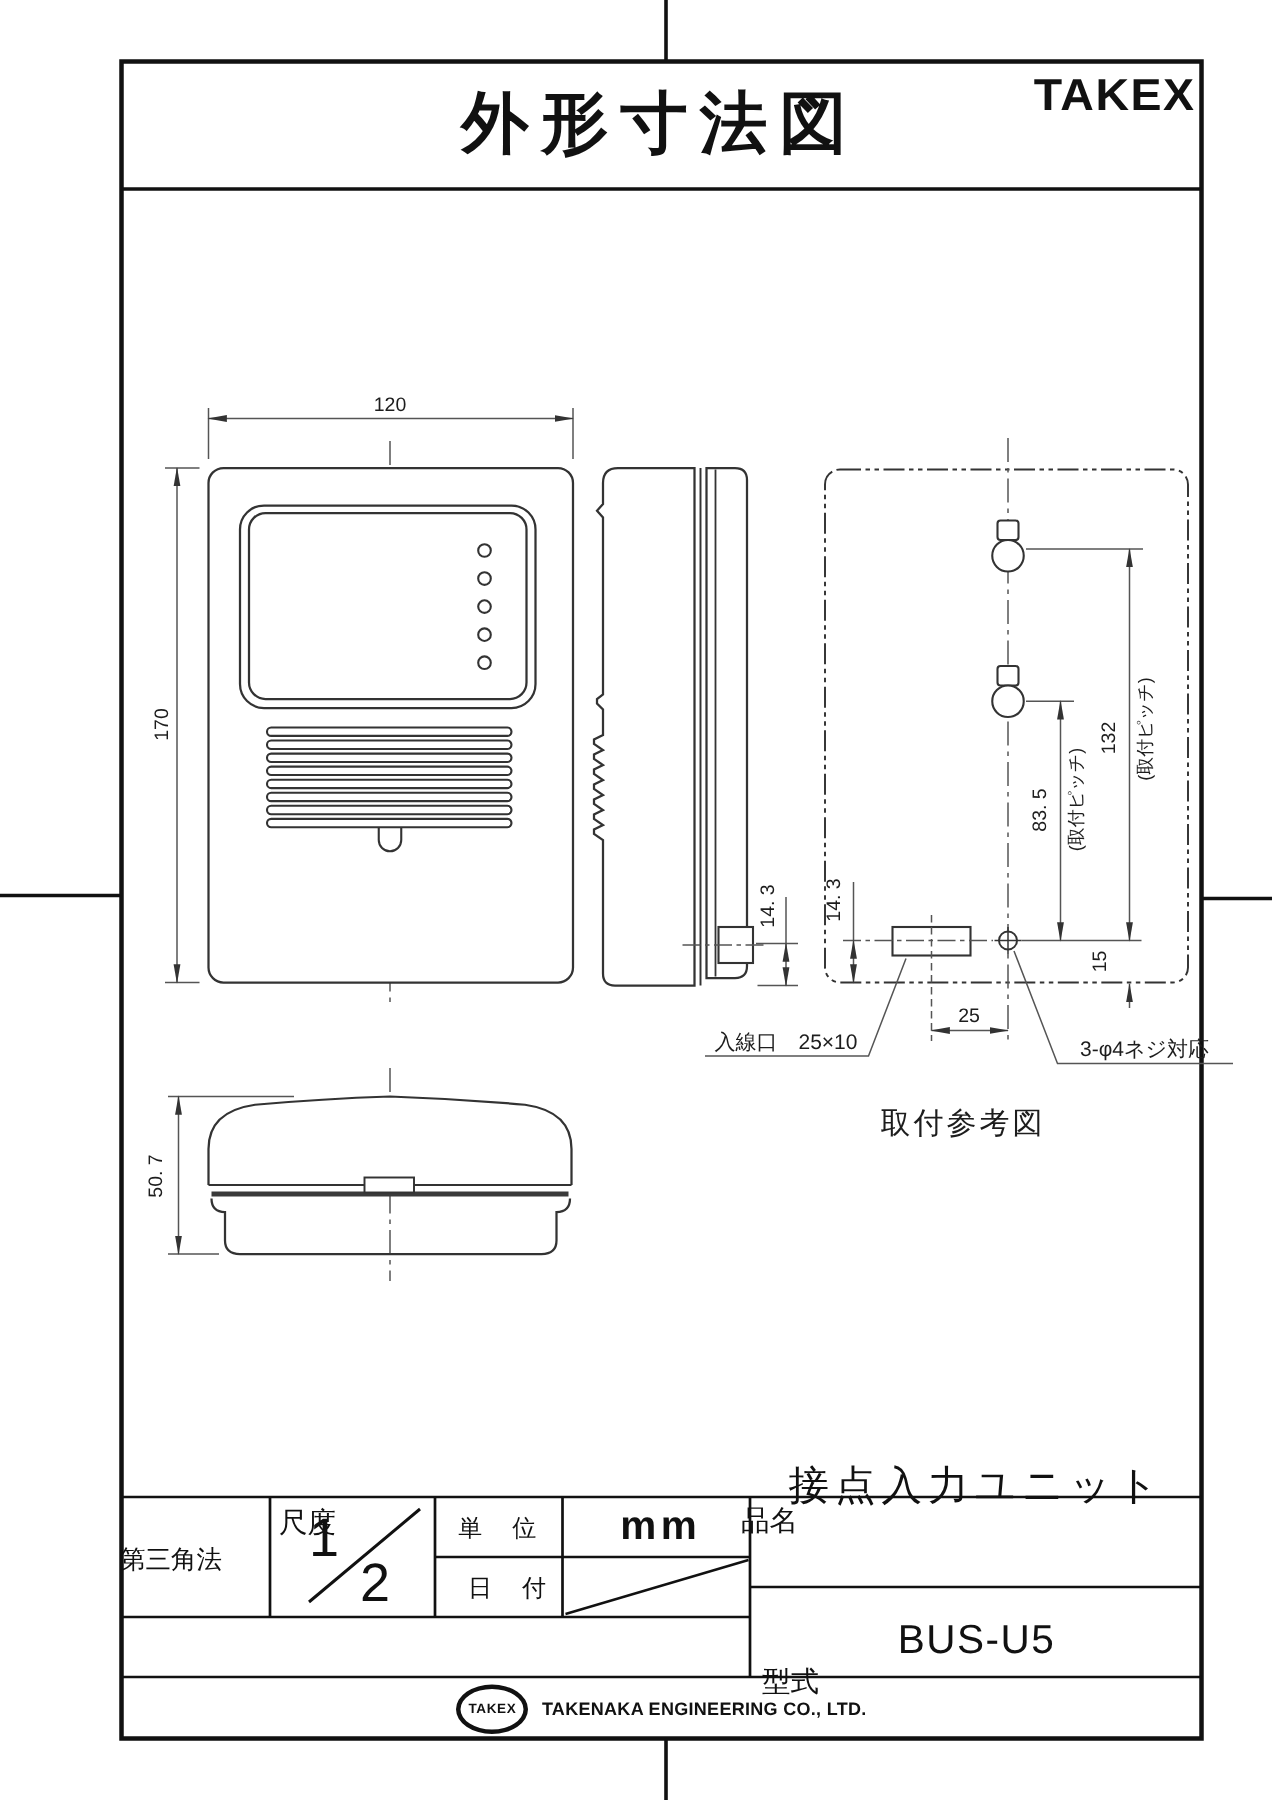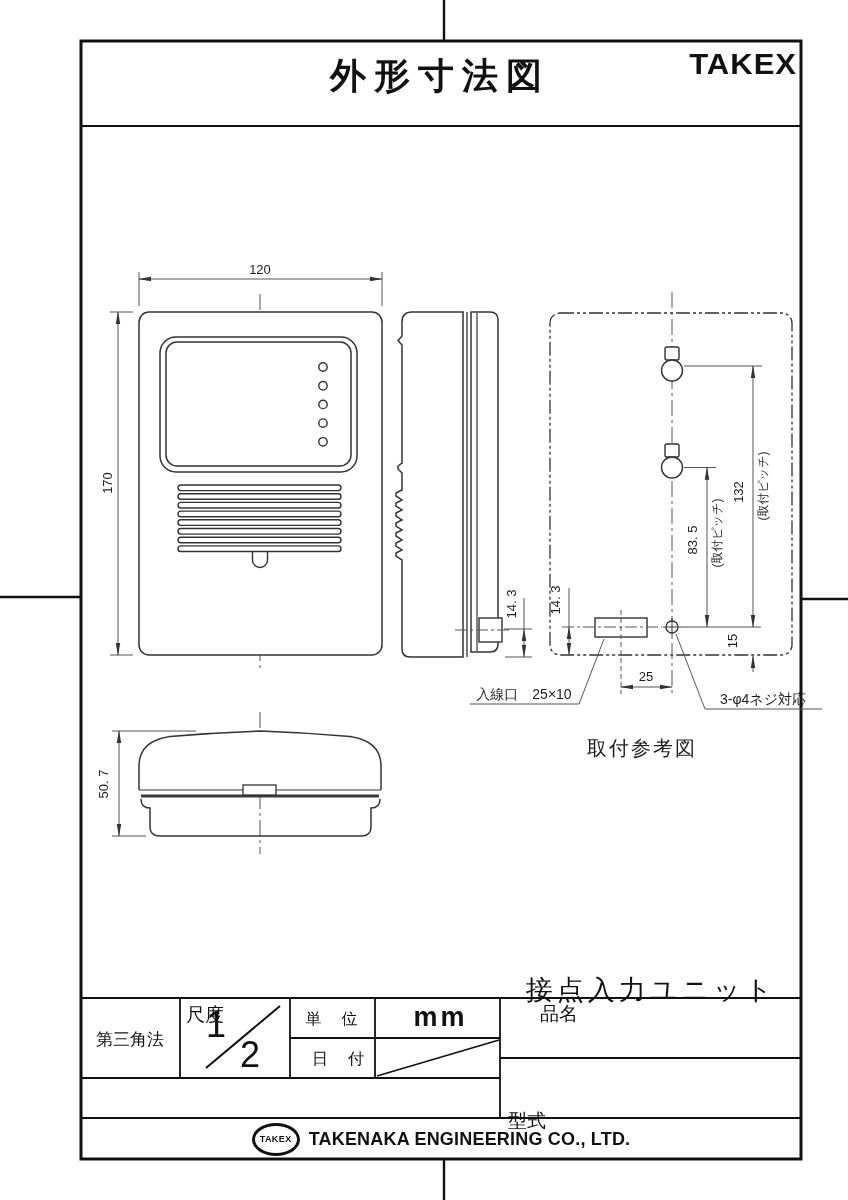--- a/index.html
+++ b/index.html
@@ -1,37 +1,37 @@
 <!DOCTYPE html>
 <html><head>
 <meta charset="utf-8">
 <style>
   html,body{margin:0;padding:0;background:#fff;}
   body{font-family:"Liberation Sans",sans-serif;color:#111;}
   #sheet{position:relative;width:848px;height:1200px;background:#fff;overflow:hidden;}
   #drawing{position:absolute;left:0;top:0;}
   .abs{position:absolute;}
-  #doc-title{left:200px;top:52px;width:480px;font-size:36px;font-weight:600;letter-spacing:8px;text-align:center;white-space:nowrap;}
+  #doc-title{left:200px;top:52px;width:480px;font-size:45px;font-weight:600;letter-spacing:8px;text-align:center;white-space:nowrap;}
   #brand{left:640px;top:46px;width:157px;font-size:31px;font-weight:800;letter-spacing:1px;text-align:right;transform:scaleY(.96);}
   .tb-small{font-size:19px;}
   .tb-label{font-size:16px;letter-spacing:2px;}
-  #projection{left:80px;top:1028px;width:100px;font-size:17px;text-align:center;}
+  #projection{left:80px;top:1028px;width:100px;font-size:17px;}
   #scale-label{left:186px;top:1002px;}
   #scale-num{left:206px;top:1004px;font-size:36px;font-weight:500;}
   #scale-den{left:240px;top:1034px;font-size:36px;font-weight:500;}
   #unit-label{left:290px;top:1009px;width:85px;text-align:center;}
   #unit-value{left:375px;top:1002px;width:131px;text-align:center;font-size:27px;font-weight:700;letter-spacing:3px;}
   #date-label{left:290px;top:1049px;width:98px;text-align:center;}
-  #name-label{left:540px;top:1001px;}
+  #name-label{left:494px;top:1001px;}
   #name-value{left:500px;top:972px;width:302px;text-align:center;font-size:27px;font-weight:500;letter-spacing:4px;white-space:nowrap;}
   #model-label{left:508px;top:1061px;margin-top:47px;}
   #model-value{left:500px;top:1078px;width:302px;text-align:center;font-size:27px;letter-spacing:1px;}
   #footer-row{left:80px;top:1118px;width:722px;height:42px;display:flex;align-items:center;justify-content:center;gap:9px;}
   #footer-logo{width:42px;height:27px;border:3px solid #111;border-radius:50%;display:flex;align-items:center;justify-content:center;font-size:9px;font-weight:700;letter-spacing:.4px;flex:0 0 auto;}
-  #footer-company{font-size:18px;font-weight:700;letter-spacing:.2px;white-space:nowrap;}
+  #footer-company{font-size:12px;font-weight:700;letter-spacing:.2px;white-space:nowrap;}
   svg text{font-family:"Liberation Sans",sans-serif;fill:#1d1d1d;}
   .dimtxt{font-size:13px;}
   .notetxt{font-size:14px;}
 </style>
 </head>
 <body>
 
 <div id="sheet">
 
   <svg id="drawing" width="848" height="1200" viewBox="0 0 848 1200">
@@ -211,19 +211,20 @@
   <div class="abs" id="projection">第三角法</div>
   <div class="abs tb-small" id="scale-label">尺度</div>
   <div class="abs" id="scale-num">1</div>
   <div class="abs" id="scale-den">2</div>
   <div class="abs tb-label" id="unit-label">単　位</div>
   <div class="abs" id="unit-value">mm</div>
   <div class="abs tb-label" id="date-label">日　付</div>
   <div class="abs tb-small" id="name-label">品名</div>
   <div class="abs" id="name-value">接点入力ユニット</div>
   <div class="abs tb-small" id="model-label">型式</div>
+  <div class="abs" id="model-value">BUS-U5</div>
 
   <div class="abs" id="footer-row">
     <div id="footer-logo">TAKEX</div>
     <div id="footer-company">TAKENAKA ENGINEERING CO., LTD.</div>
   </div>
 
 </div>
 
 </body></html>

